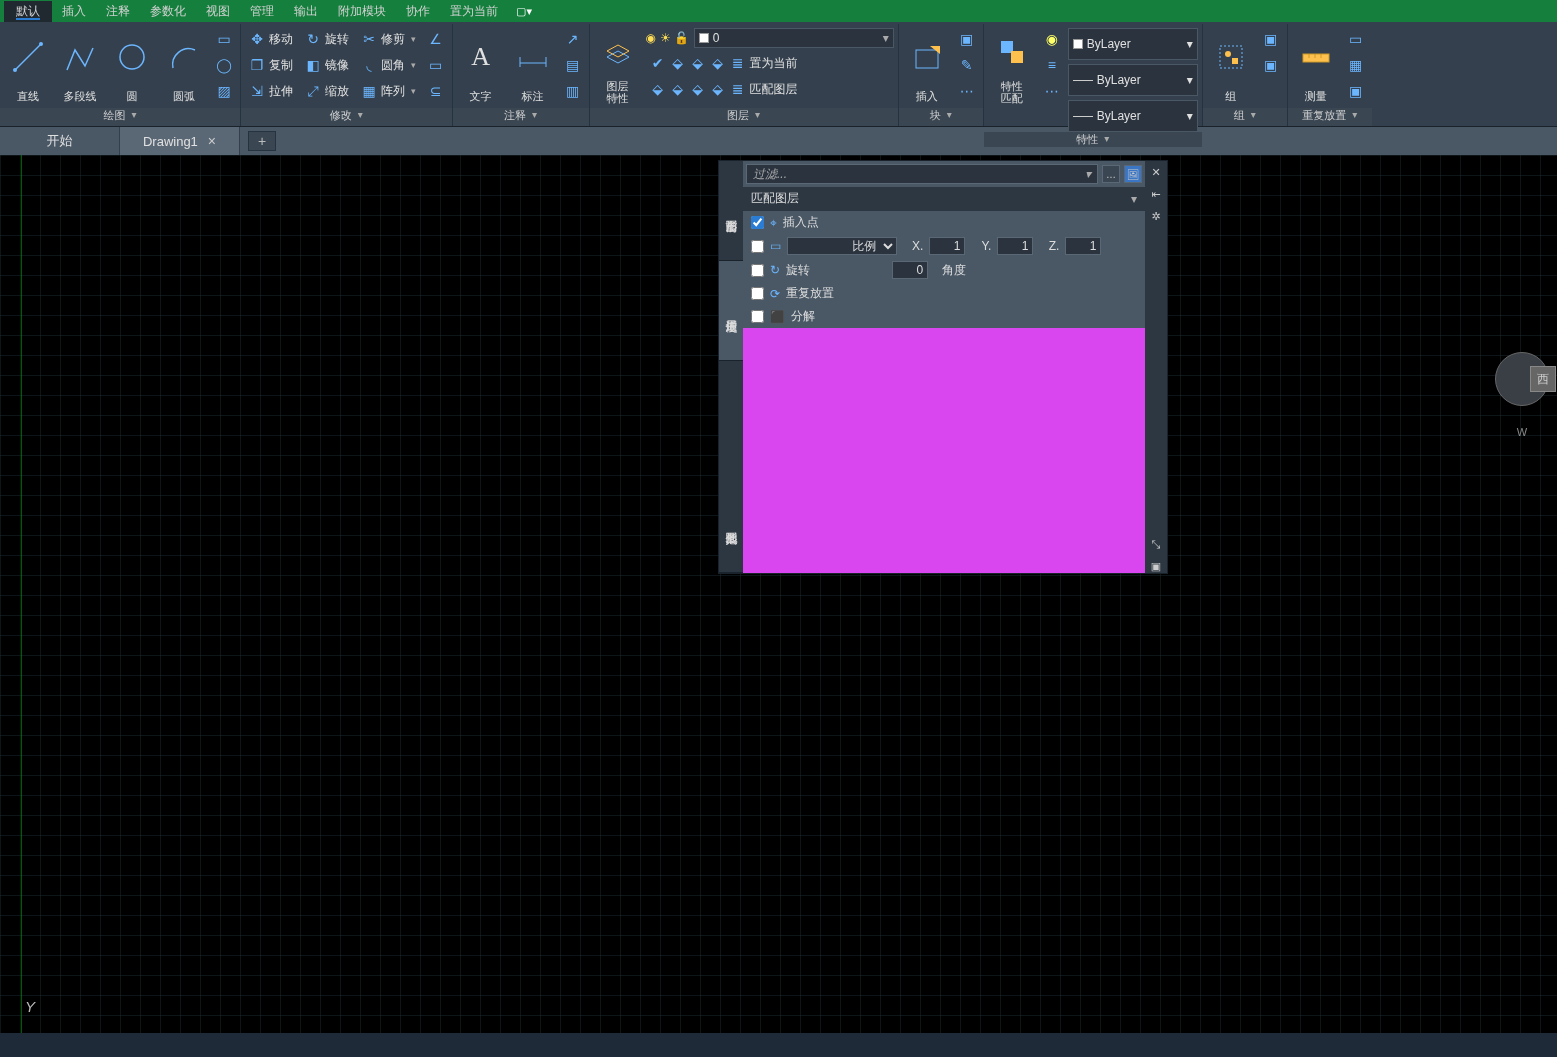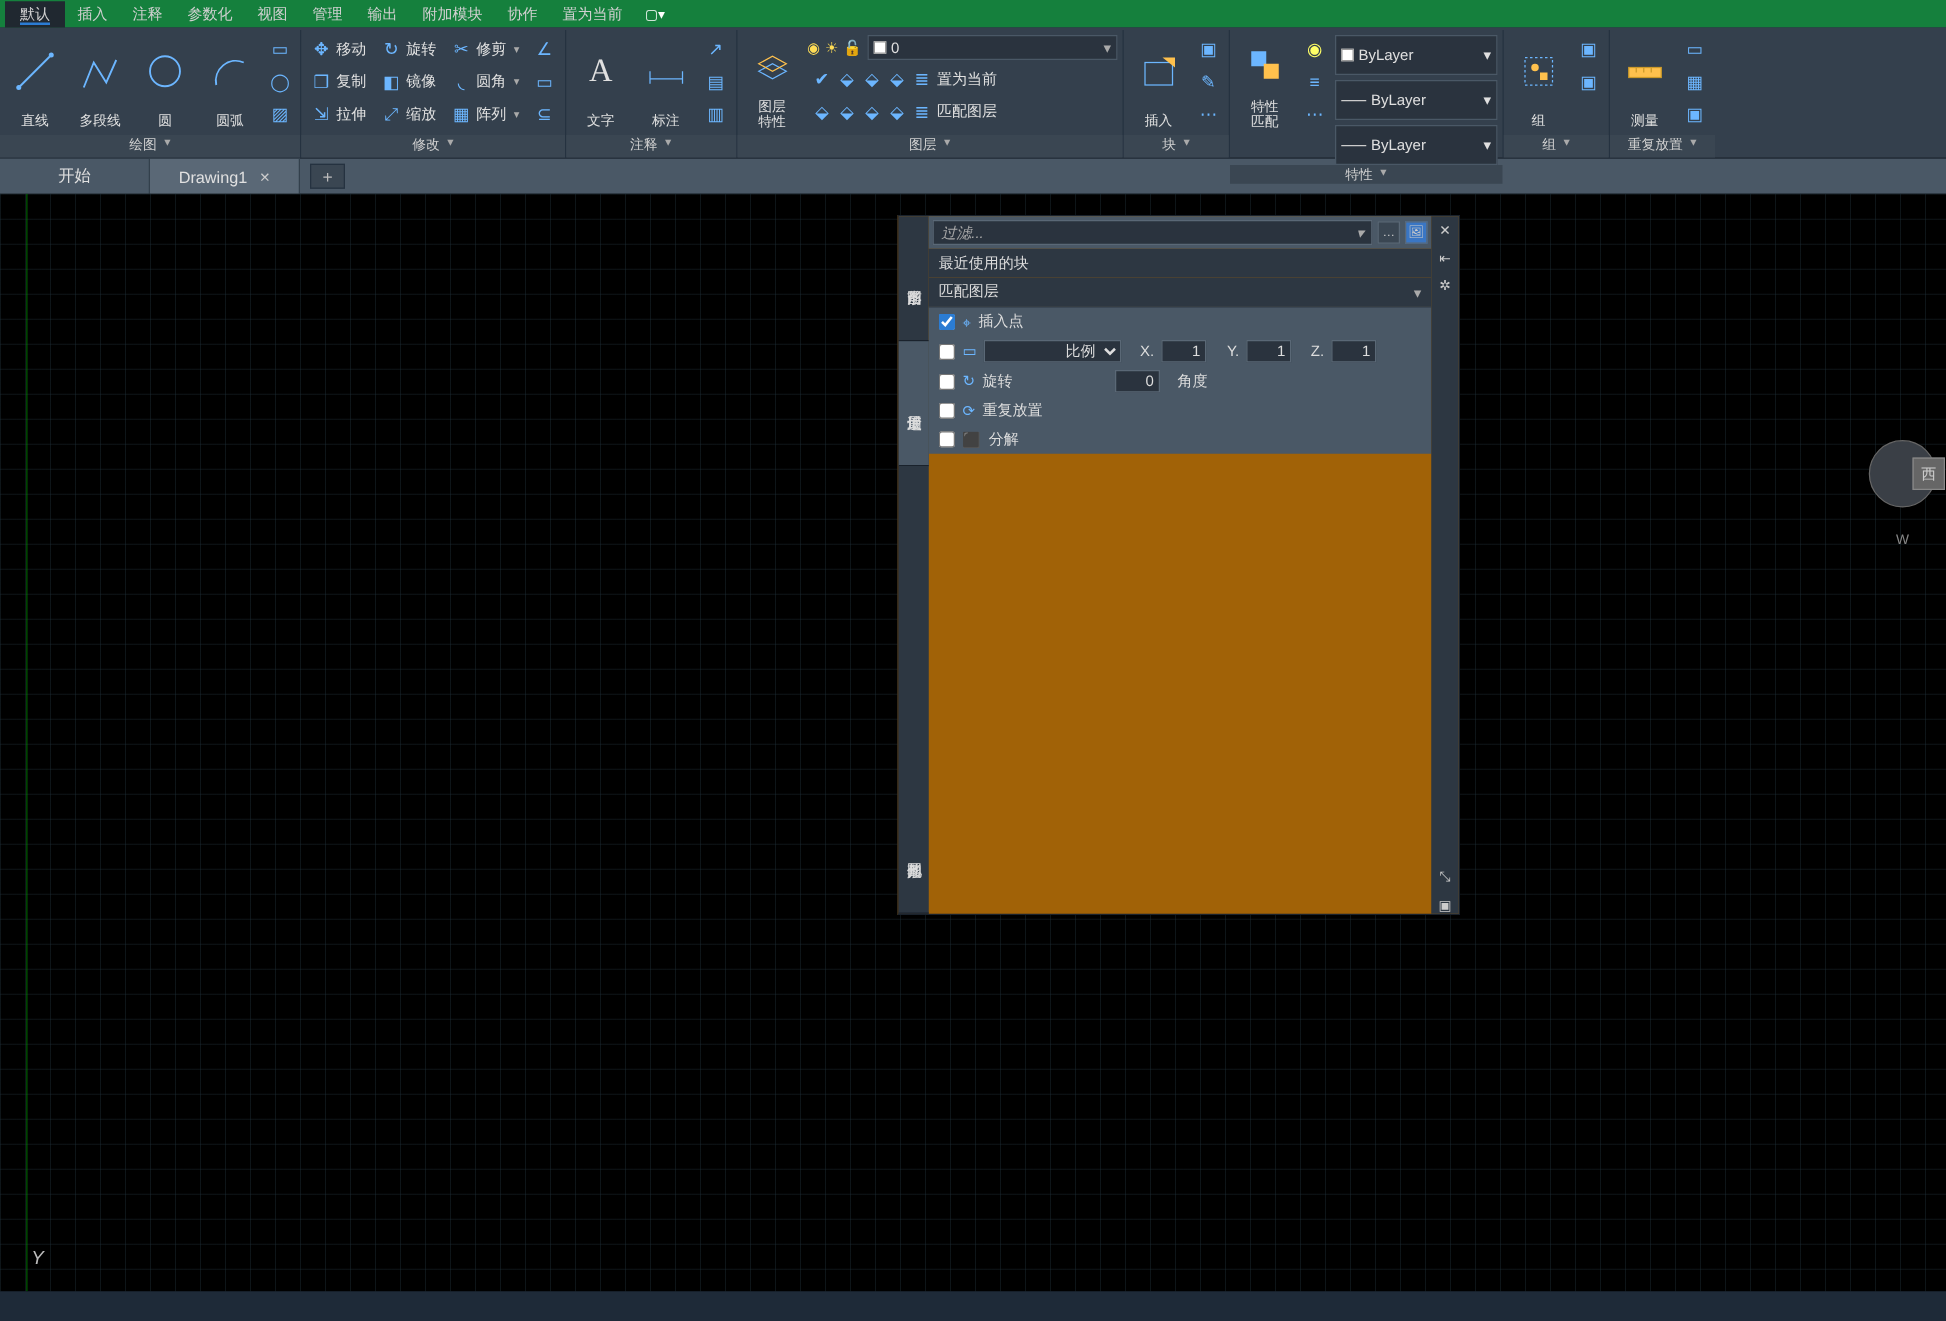--- a/index.html
+++ b/index.html
@@ -151,25 +151,25 @@
     overflow: hidden;
   }
   .axis-y {
     position:absolute; left:21px; bottom:0; top:0; width:1px; background:rgba(0,150,0,0.6);
   }
   .axis-label-y { position:absolute; left:25px; bottom:18px; color:#bbb; font-style:italic; font-size:15px; }
 
   
   .panel {
     position: absolute;
-    top: 172px;
+    top: 160px;
     left: 718px;
     width: 450px;
-    height: 560px;
-    background: #a16207;
+    height: 414px;
+    background: #d946ef;
     border: 1px solid #1a222c;
     display: flex;
   }
   .panel .left-tabs {
     width: 24px;
     background: #2d3742;
     display: flex;
     flex-direction: column;
   }
   .panel .left-tabs .vtab {
@@ -631,23 +631,20 @@
 
   <div class="panel-main">
     <div class="filter-row">
       <div class="filter-input">
         <span>过滤...</span>
         <span style="color:#aaa;">▾</span>
       </div>
       <div class="fbtn">…</div>
       <div class="fbtn" style="background:#3a76c4;">🖼</div>
     </div>
-    <div class="section-header">
-      <span>最近使用的块</span>
-    </div>
 
     <div class="section-header" style="justify-content:space-between;">
       <span>匹配图层</span>
       <span style="color:#aaa;">▾</span>
     </div>
     <div class="options-section">
       <div class="opt-row">
         <input type="checkbox" checked="" style="">
         <span class="ic ic-blue">⌖</span>
         <span>插入点</span>

